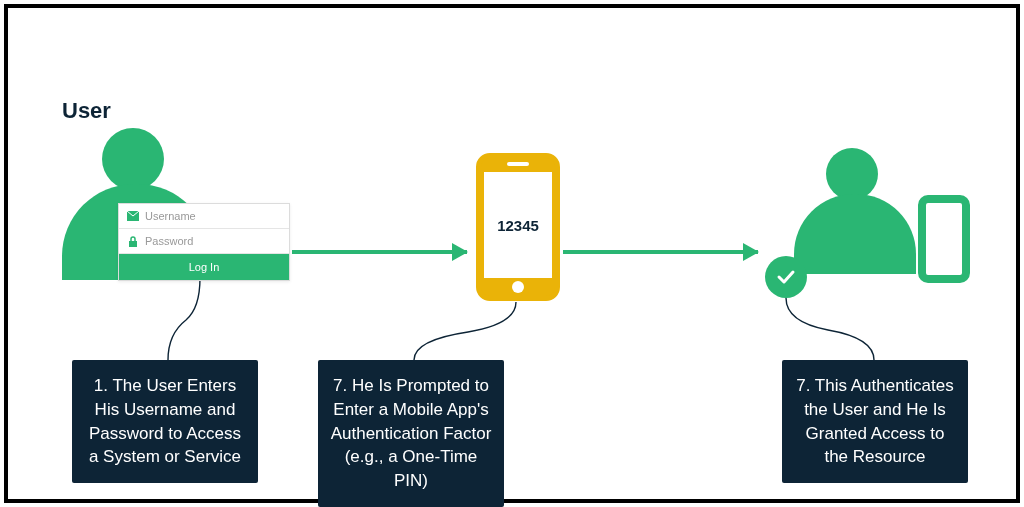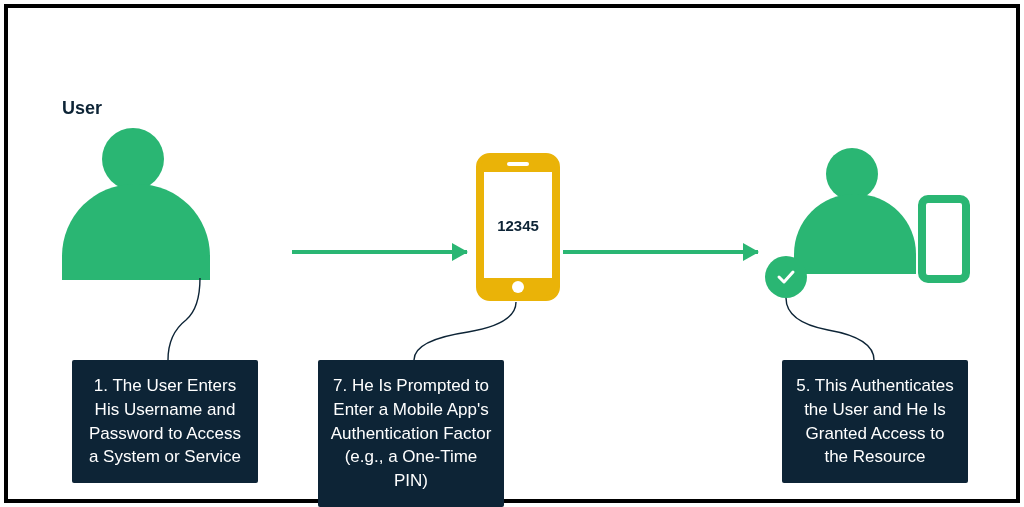--- a/index.html
+++ b/index.html
@@ -22,21 +22,21 @@
     width: 100%;
     top: 24px;
     text-align: center;
     color: #2ab673;
     font-weight: 700;
     font-size: 27px;
   }
   .user-label {
     position: absolute;
     left: 54px; top: 90px;
-    font-size: 18px;
+    font-size: 22px;
     font-weight: 700;
     color: #0d2436;
   }
 
   
   .user-fig-1 {
     position: absolute;
     left: 58px; top: 120px;
     width: 150px; height: 180px;
   }
@@ -166,20 +166,41 @@
 
 <div class="frame">
 
   <div class="user-label">User</div>
 
   <div class="user-fig-1">
     <div class="user-head"></div>
     <div class="user-body"></div>
   </div>
 
+  <div class="login-card">
+    <div class="login-row">
+      <span class="login-icon">
+        <svg viewBox="0 0 12 10">
+            <rect x="0" y="0" width="12" height="10" fill="#2ab673"></rect>
+            <path d="M0 0 L6 5 L12 0" stroke="#fff" stroke-width="1" fill="none"></path>
+          </svg>
+      </span>
+      <span>Username</span>
+    </div>
+    <div class="login-row">
+      <span class="login-icon">
+        <svg viewBox="0 0 12 12">
+            <rect x="2" y="5" width="8" height="6" fill="#2ab673"></rect>
+            <path d="M4 5 V3 a2 2 0 0 1 4 0 V5" stroke="#2ab673" stroke-width="1.5" fill="none"></path>
+          </svg>
+      </span>
+      <span>Password</span>
+    </div>
+    <div class="login-btn">Log In</div>
+  </div>
 
   <div class="arrow arrow1"></div>
   <div class="arrow arrow2"></div>
 
   <div class="phone">
     <div class="phone-speaker"></div>
     <div class="phone-screen">12345</div>
     <div class="phone-home"></div>
   </div>
 
@@ -205,15 +226,15 @@
       </svg>
   </div>
   <div class="connector" style="left:778px; top:290px;">
     <svg width="90" height="62">
         <path d="M0 0 Q0 24 42 32 Q88 40 88 62" stroke="#0d2436" stroke-width="1.4" fill="none"></path>
       </svg>
   </div>
 
   <div class="box box1">1. The User Enters His Username and Password to Access a System or Service</div>
   <div class="box box2">7. He Is Prompted to Enter a Mobile App's Authentication Factor (e.g., a One-Time PIN)</div>
-  <div class="box box3">5. This Authenticates the User and He Is Granted Access to the Resource</div>
+  <div class="box box3">7. This Authenticates the User and He Is Granted Access to the Resource</div>
 
 </div>
 
 </body></html>

